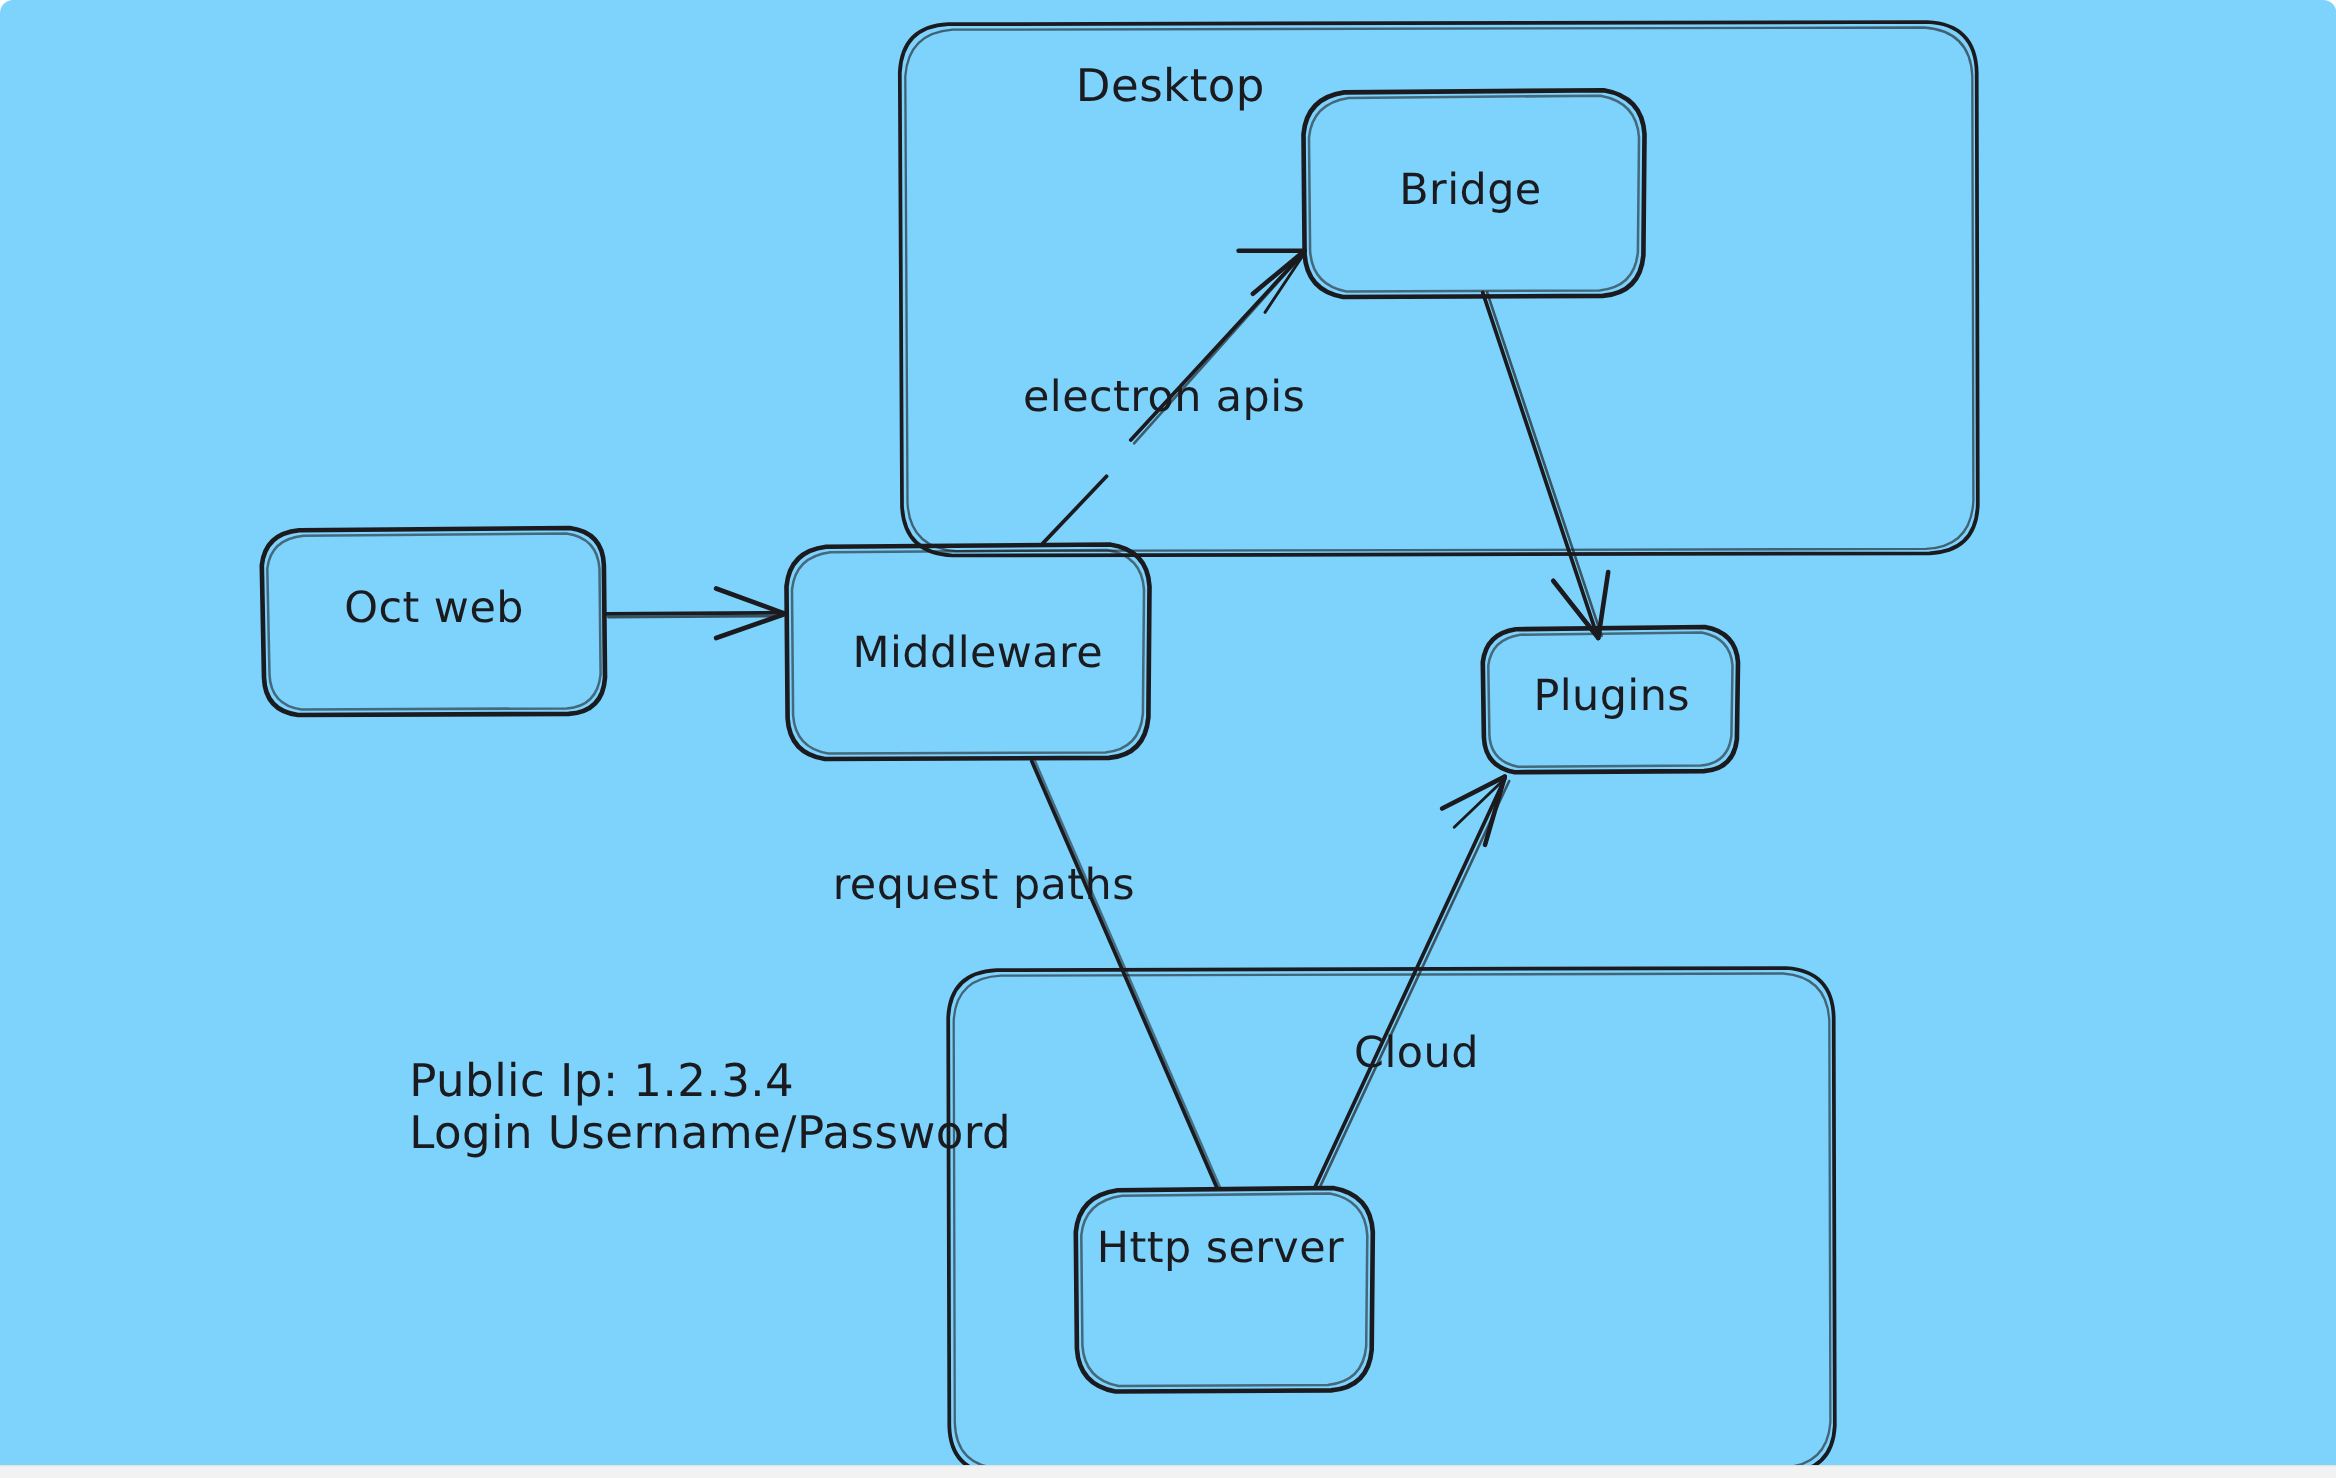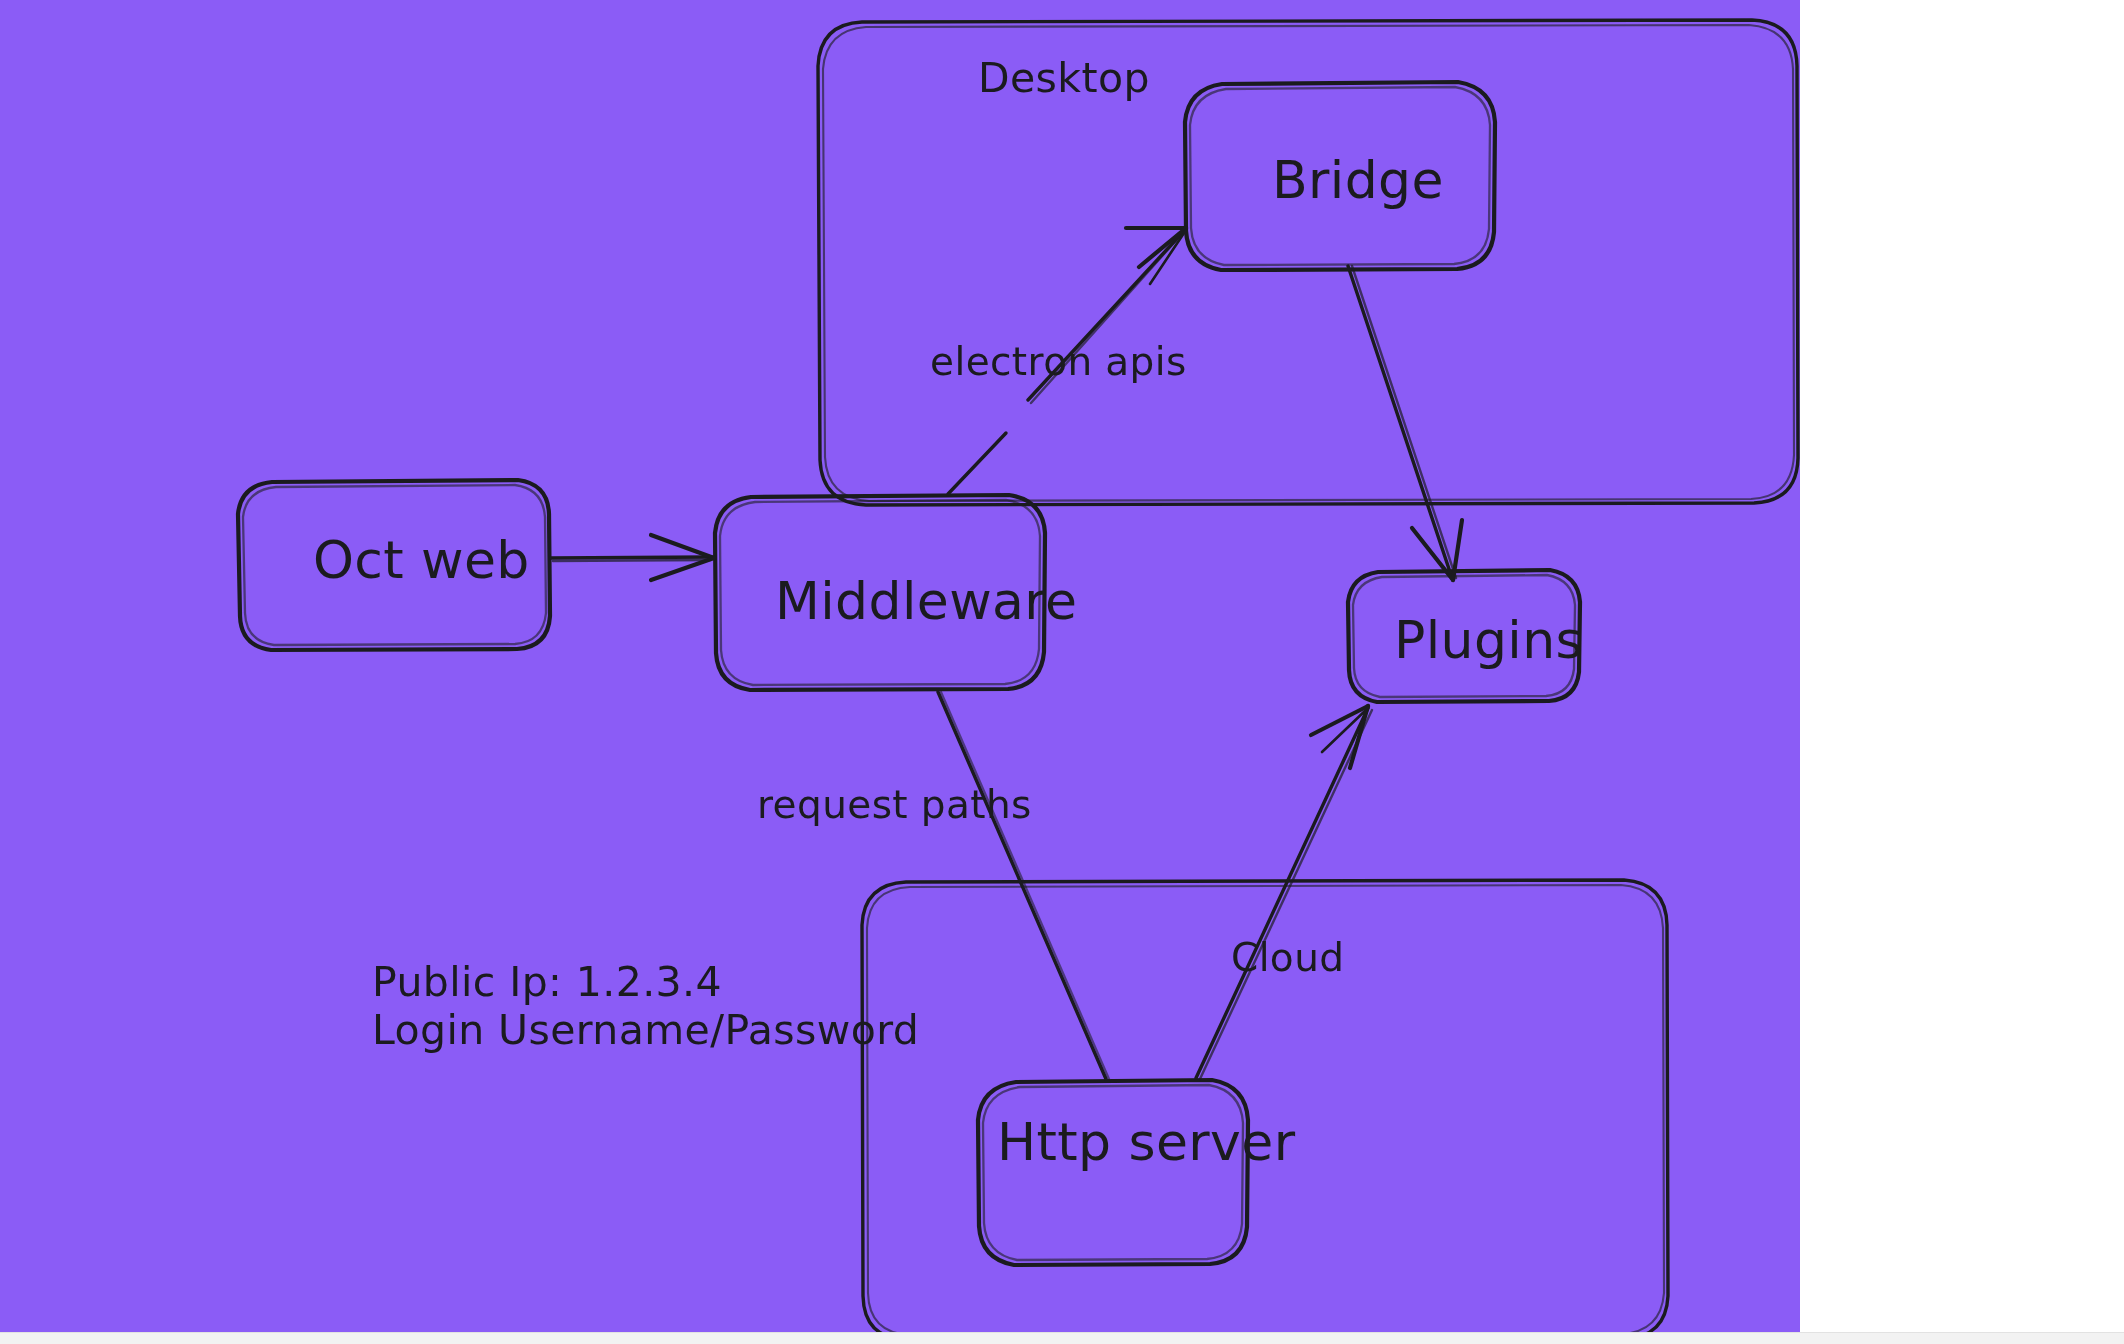--- a/index.html
+++ b/index.html
@@ -9,23 +9,24 @@
     background: #ffffff;
   }
   body {
     width: 2124px;
     height: 1344px;
     overflow: hidden;
     font-family: "DejaVu Sans", sans-serif;
   }
   #canvas {
     position: relative;
-    width: 1800px;
+    width: 2124px;
     height: 1344px;
-    background: #8b5cf6;
+    background: #7dd3fc;
+    border-radius: 12px;
   }
   #diagram-svg {
     position: absolute;
     left: 0;
     top: 0;
     width: 2124px;
     height: 1344px;
   }
   .sketch-stroke {
     fill: none;
@@ -48,21 +49,21 @@
   .label {
     position: absolute;
     color: #1b1b1f;
     font-family: "DejaVu Sans", sans-serif;
     font-weight: 400;
     white-space: nowrap;
     letter-spacing: 0.4px;
     -webkit-font-smoothing: antialiased;
   }
   .node-label {
-    font-size: 52px;
+    font-size: 39px;
   }
   .container-label {
     font-size: 41px;
   }
   .edge-label {
     font-size: 39px;
   }
   .note-label {
     font-size: 41px;
     line-height: 1.18;

